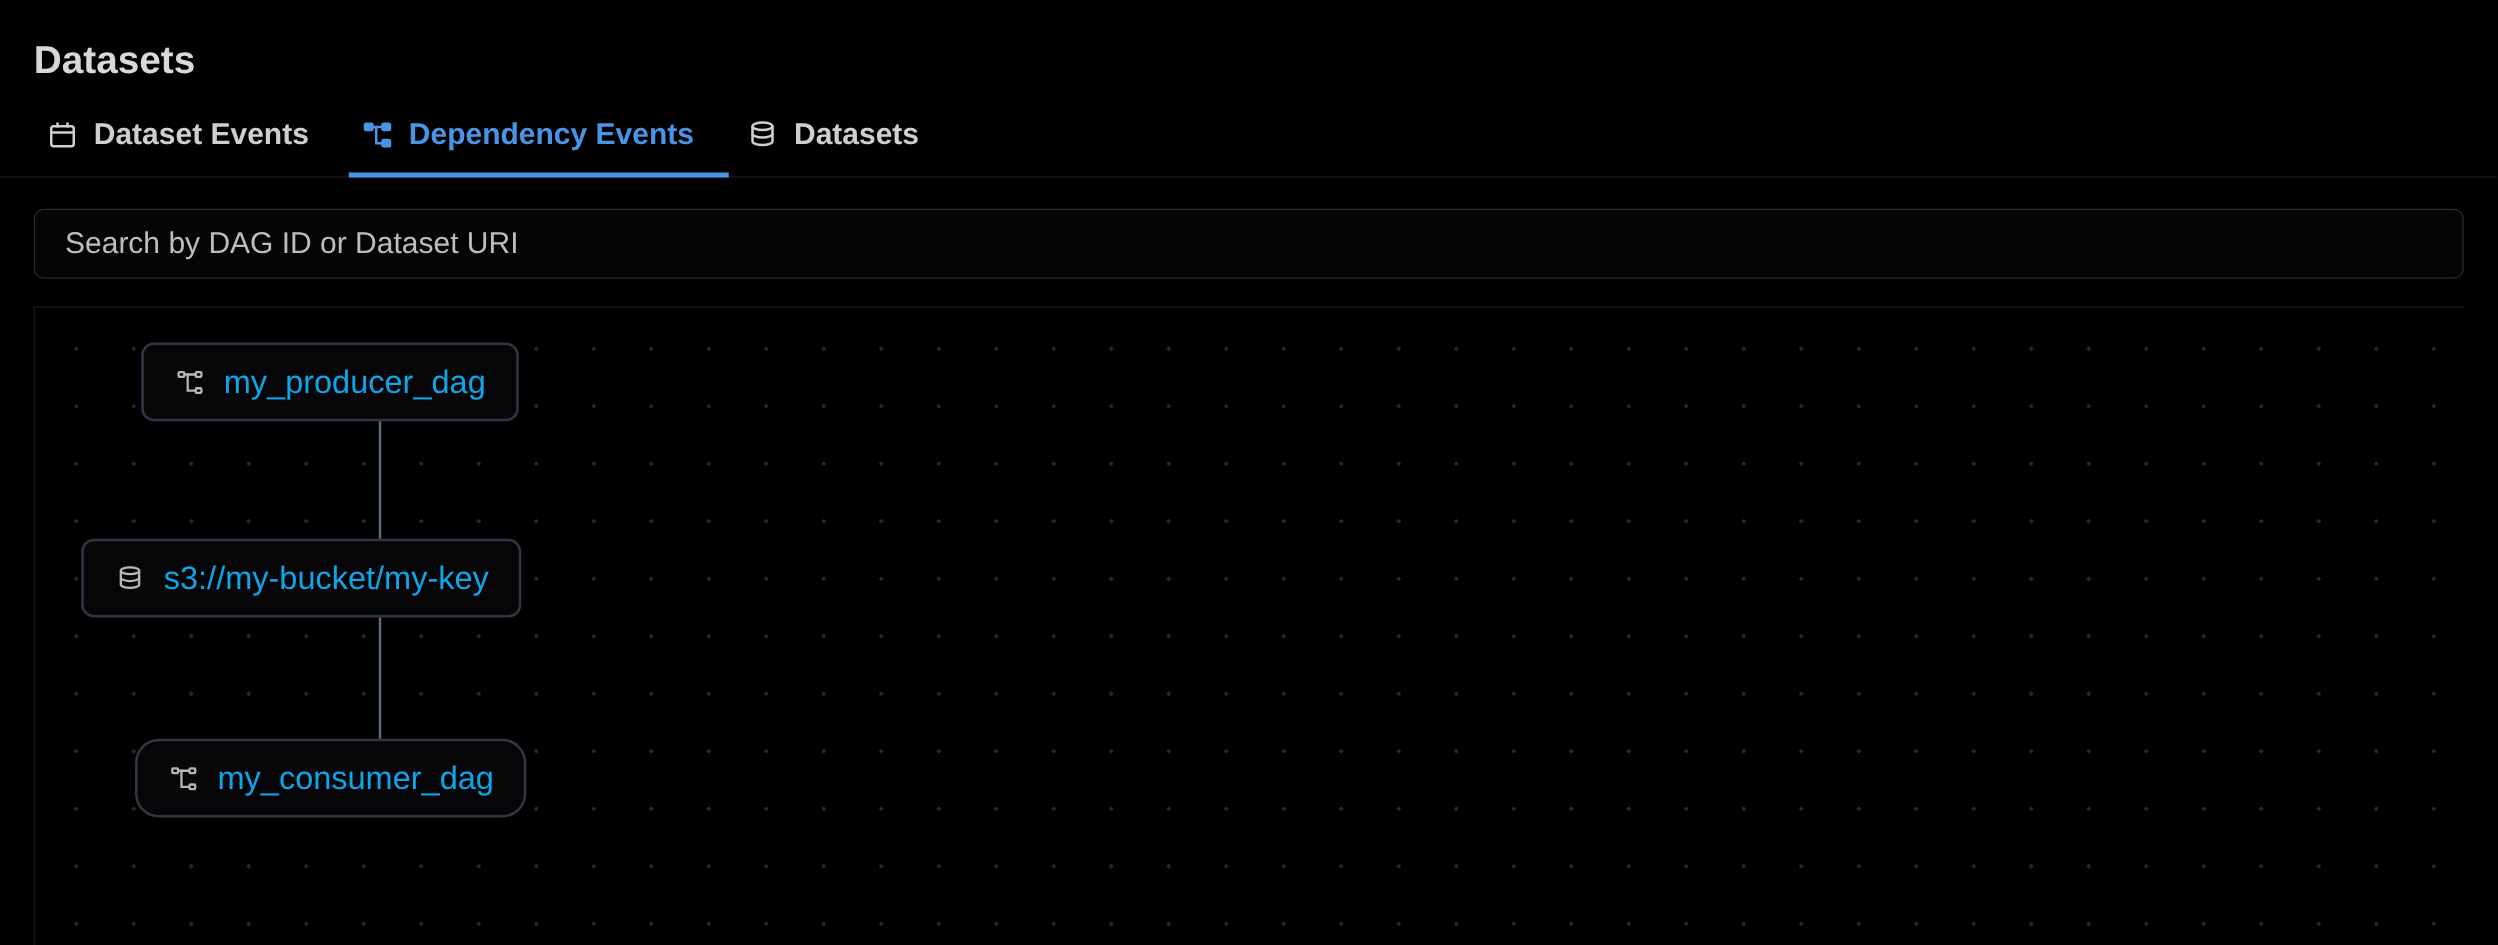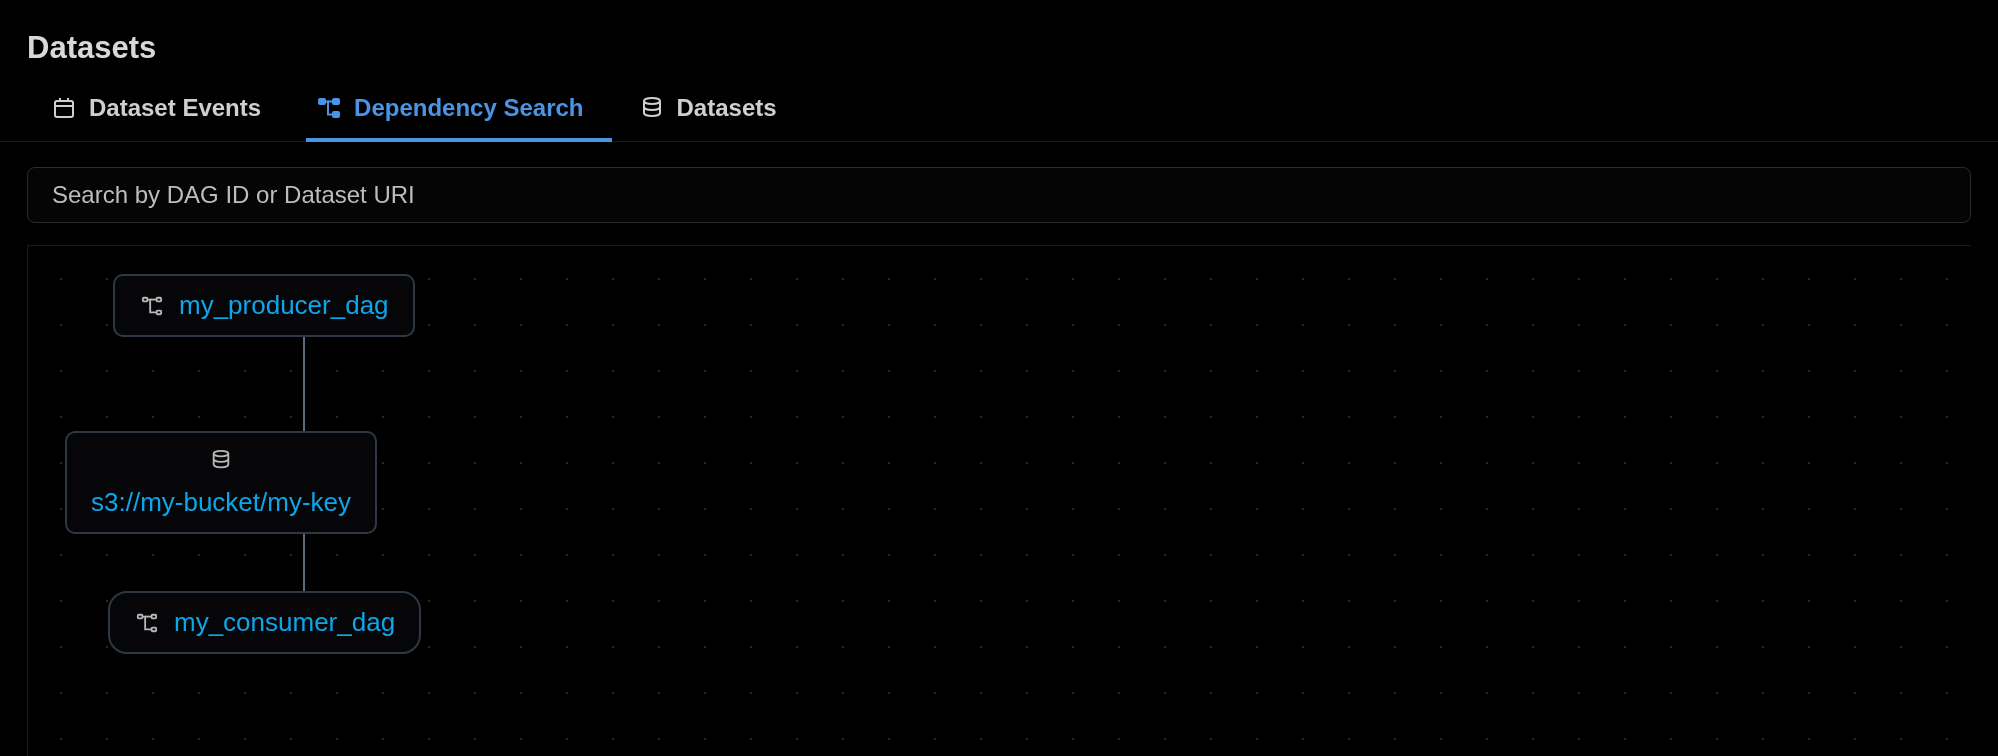--- a/index.html
+++ b/index.html
@@ -16,22 +16,22 @@
   }
   .page-title {
     font-size: 31px;
     font-weight: 700;
     color: #d8d8d8;
     padding: 0 0 18px 27px;
   }
   .tabs {
     display: flex;
     align-items: center;
-    gap: 17px;
-    padding-left: 41px;
+    gap: 4px;
+    padding-left: 27px;
     border-bottom: 1px solid #1b1b1b;
   }
   .tab {
     display: flex;
     align-items: center;
     gap: 12px;
     padding: 10px 28px 16px 10px;
     font-size: 24px;
     font-weight: 600;
     color: #cfcfcf;
@@ -137,21 +137,21 @@
     <div class="tab active">
       <span class="icon">
         <svg viewBox="0 0 24 24" width="24" height="24" fill="none" stroke="currentColor" stroke-width="2">
           <rect x="2" y="3" width="6" height="5" rx="1"></rect>
           <rect x="16" y="3" width="6" height="5" rx="1"></rect>
           <rect x="16" y="16" width="6" height="5" rx="1"></rect>
           <path d="M8 5.5h3v13h5" fill="none"></path>
           <path d="M11 5.5h5" fill="none"></path>
         </svg>
       </span>
-      <span>Dependency Search</span>
+      <span>Dependency Events</span>
     </div>
 
     <div class="tab">
       <span class="icon">
         <svg viewBox="0 0 24 24" width="24" height="24" fill="none" stroke="currentColor" stroke-width="2">
           <ellipse cx="12" cy="5" rx="8" ry="3"></ellipse>
           <path d="M4 5v6c0 1.66 3.58 3 8 3s8-1.34 8-3V5"></path>
           <path d="M4 11v6c0 1.66 3.58 3 8 3s8-1.34 8-3v-6"></path>
         </svg>
       </span>
@@ -175,21 +175,21 @@
             <rect x="2" y="3" width="5" height="4" rx="1"></rect>
             <rect x="17" y="3" width="5" height="4" rx="1"></rect>
             <rect x="17" y="17" width="5" height="4" rx="1"></rect>
             <path d="M7 5h3v14h7"></path>
             <path d="M10 5h7"></path>
           </svg>
         </span>
         <span>my_producer_dag</span>
       </div>
 
-      <div class="node" style="left:37px; top:185px;flex-direction:column;">
+      <div class="node" style="left:37px; top:185px;">
         <span class="nicon">
           <svg viewBox="0 0 24 24" width="22" height="22" fill="none" stroke="#b8b8b8" stroke-width="2">
             <ellipse cx="12" cy="5" rx="8" ry="3"></ellipse>
             <path d="M4 5v6c0 1.66 3.58 3 8 3s8-1.34 8-3V5"></path>
             <path d="M4 11v6c0 1.66 3.58 3 8 3s8-1.34 8-3v-6"></path>
           </svg>
         </span>
         <span>s3://my-bucket/my-key</span>
       </div>
 

